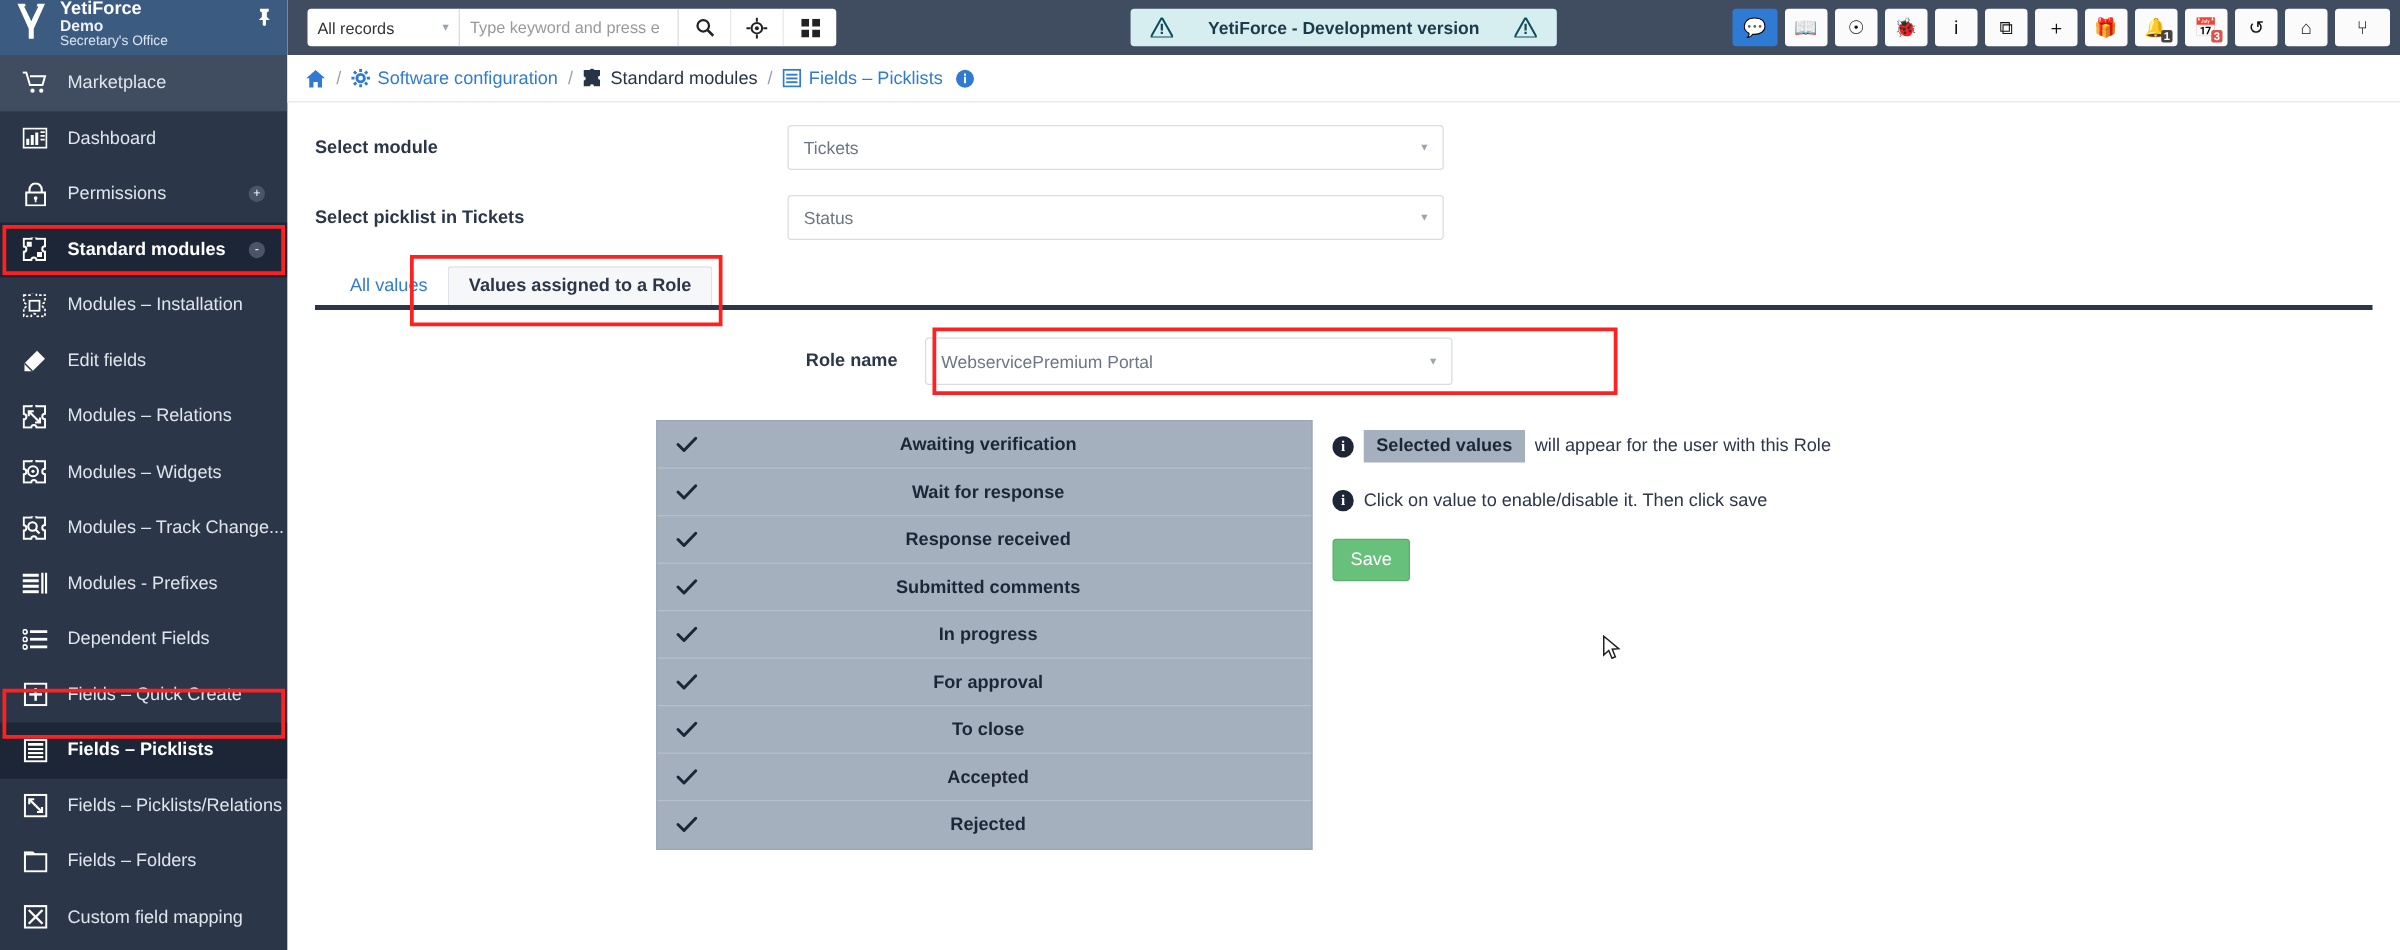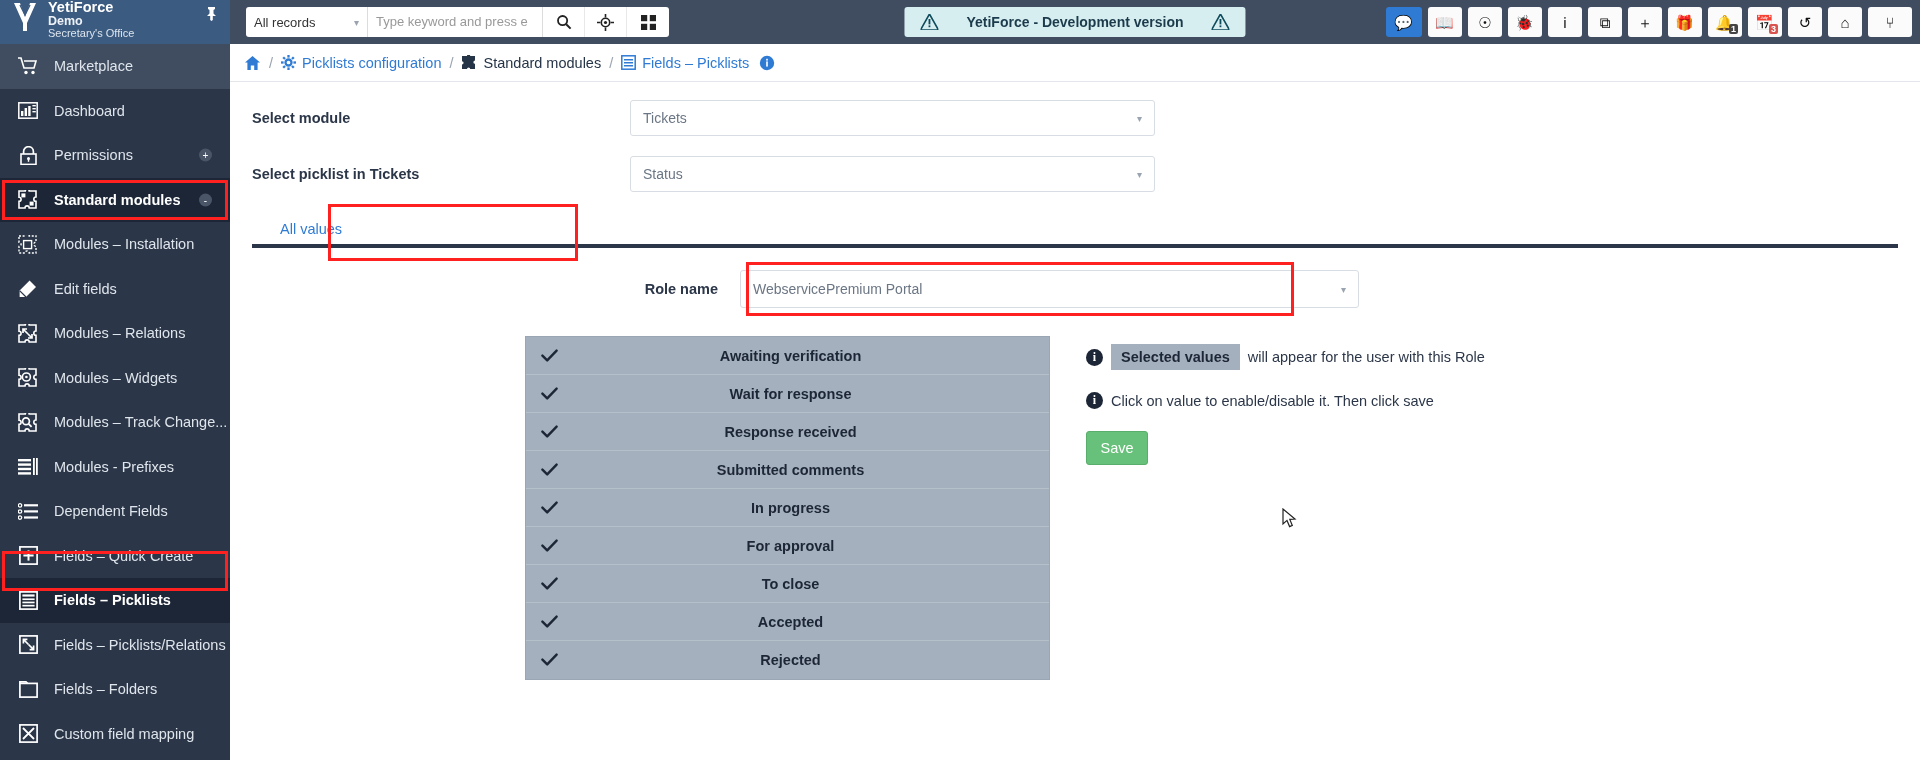--- a/index.html
+++ b/index.html
@@ -213,33 +213,33 @@
   .role-row {
     display: flex; align-items: center;
     margin-top: 22px;
     position: relative;
   }
   .role-label {
     width: 510px; text-align: right; padding-right: 22px;
     font-size: 14.5px; font-weight: bold; color: #2b3648;
   }
   .role-select {
-    width: 619px; height: 38px;
+    width: 422px; height: 38px;
     border: 1px solid #d8dde3; border-radius: 3px;
     background: #fff;
     display: flex; align-items: center; justify-content: space-between;
     padding: 0 12px;
     font-size: 14px; color: #6b7684; gap: 48px;
   }
 
   .panels {
     display: flex;
     margin-top: 28px;
     padding-left: 295px;
-    gap: 36px;
+    gap: 16px;
   }
   .values-list {
     width: 525px;
     background: #a4b0bd;
     border: 1px solid #9aa6b3;
   }
   .value-row {
     display: flex; align-items: center;
     height: 38px;
     border-bottom: 1px solid #b6c0cb;
@@ -614,21 +614,21 @@
                 <line x1="7.5" y1="12.4" x2="7.5" y2="15"></line>
                 <line x1="0" y1="7.5" x2="2.6" y2="7.5"></line>
                 <line x1="12.4" y1="7.5" x2="15" y2="7.5"></line>
                 <line x1="2.2" y1="2.2" x2="4" y2="4"></line>
                 <line x1="11" y1="11" x2="12.8" y2="12.8"></line>
                 <line x1="12.8" y1="2.2" x2="11" y2="4"></line>
                 <line x1="4" y1="11" x2="2.2" y2="12.8"></line>
               </g>
             </svg>
         </span>
-        <span>Picklists configuration</span>
+        <span>Software configuration</span>
       </span>
       <span class="bc-sep">/</span>
       <span class="bc-item">
         <span class="bc-icon dark">
           <svg width="16" height="15" viewBox="0 0 16 15">
               <path d="M1 1h5a1.6 1.6 0 1 1 3.2 0H14v4.6a1.6 1.6 0 1 0 0 3.2V14H9.2a1.6 1.6 0 1 0-3.2 0H1V9.4a1.6 1.6 0 1 0 0-3.2Z" fill="#253447"></path>
             </svg>
         </span>
         <span style="color:#253447">Standard modules</span>
       </span>
@@ -667,20 +667,21 @@
         <div class="form-label">Select picklist in Tickets</div>
         <div class="select-ctl">
           <span>Status</span>
           <span class="caret-dn">▾</span>
         </div>
       </div>
 
       <div class="tabs-wrap">
         <div class="tabs">
           <div class="tab">All values</div>
+          <div class="tab active">Values assigned to a Role</div>
         </div>
         <div class="hl-box" style="left:98px; top:-8px; width:250px; height:57px;"></div>
       </div>
 
       <div class="role-row">
         <div class="role-label">Role name</div>
         <div class="select-ctl role-select">
           <span>WebservicePremium Portal</span>
           <span class="caret-dn">▾</span>
         </div>

